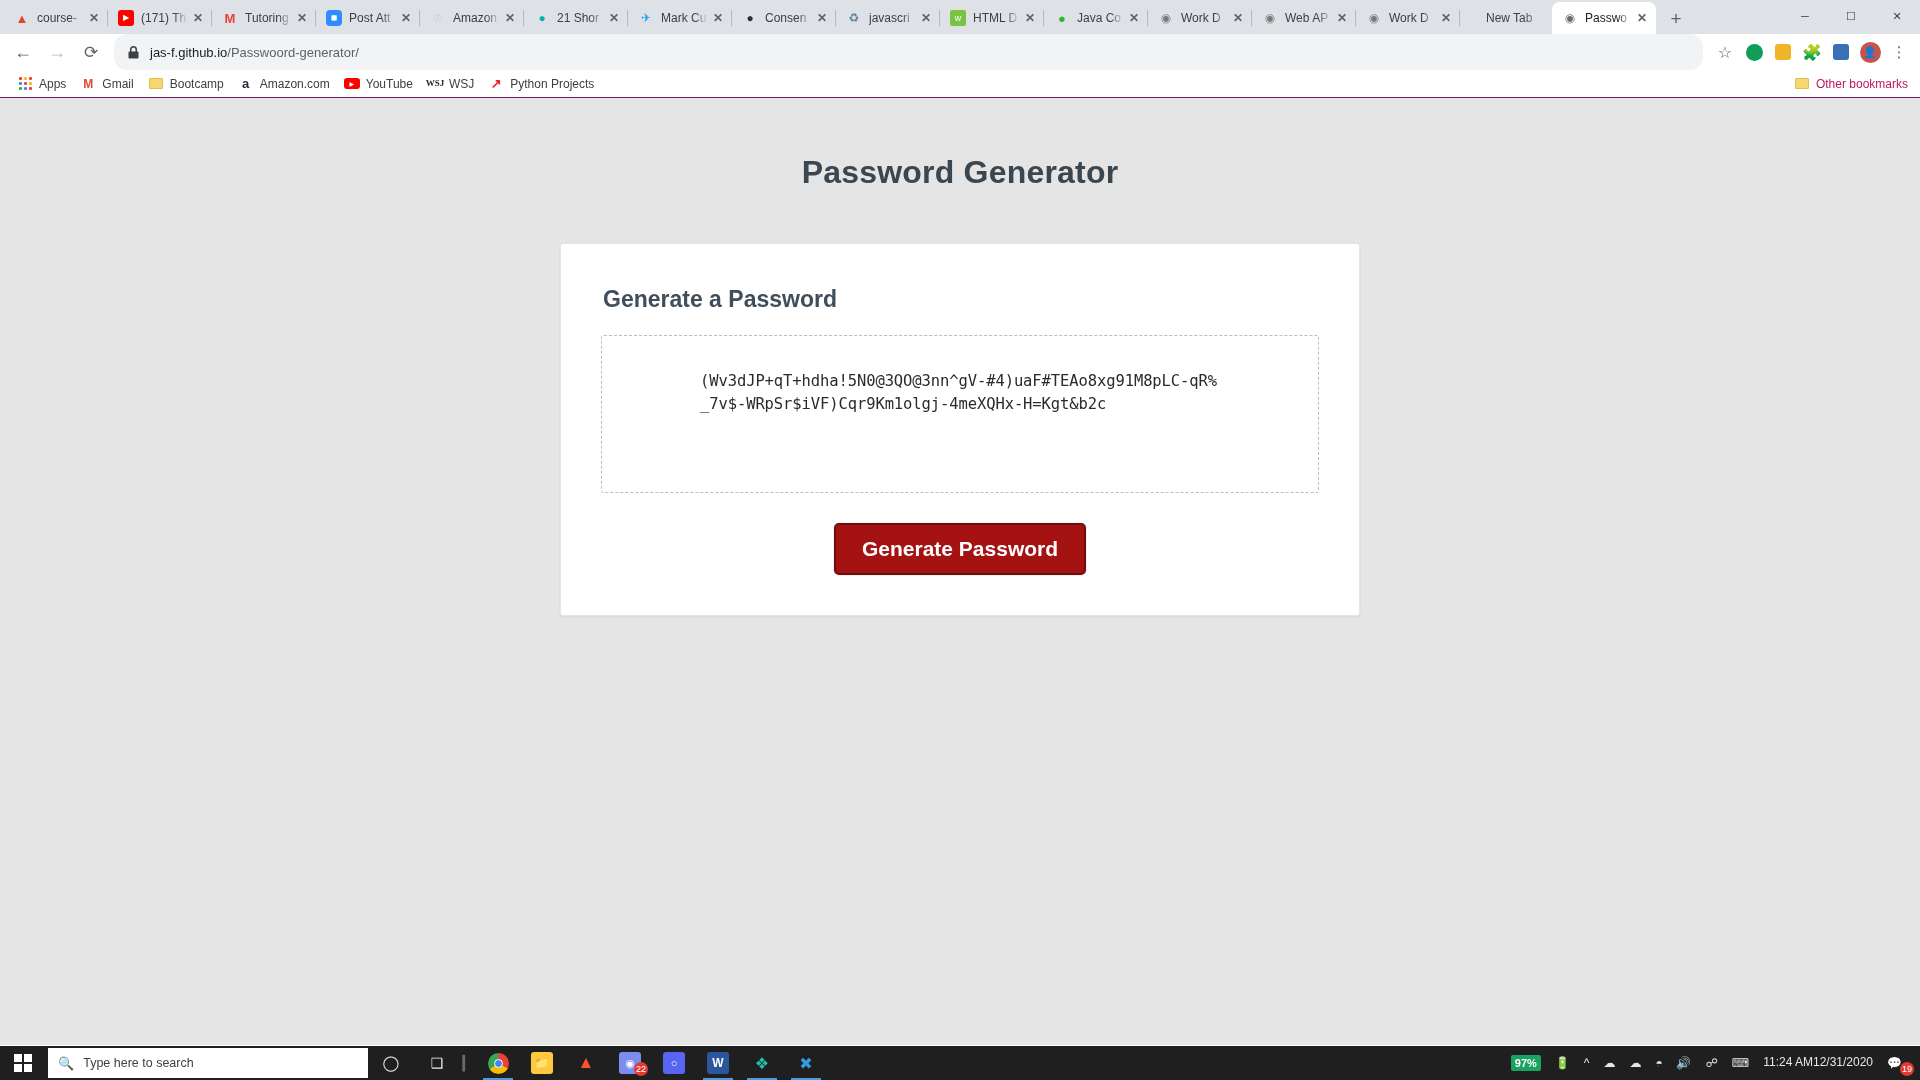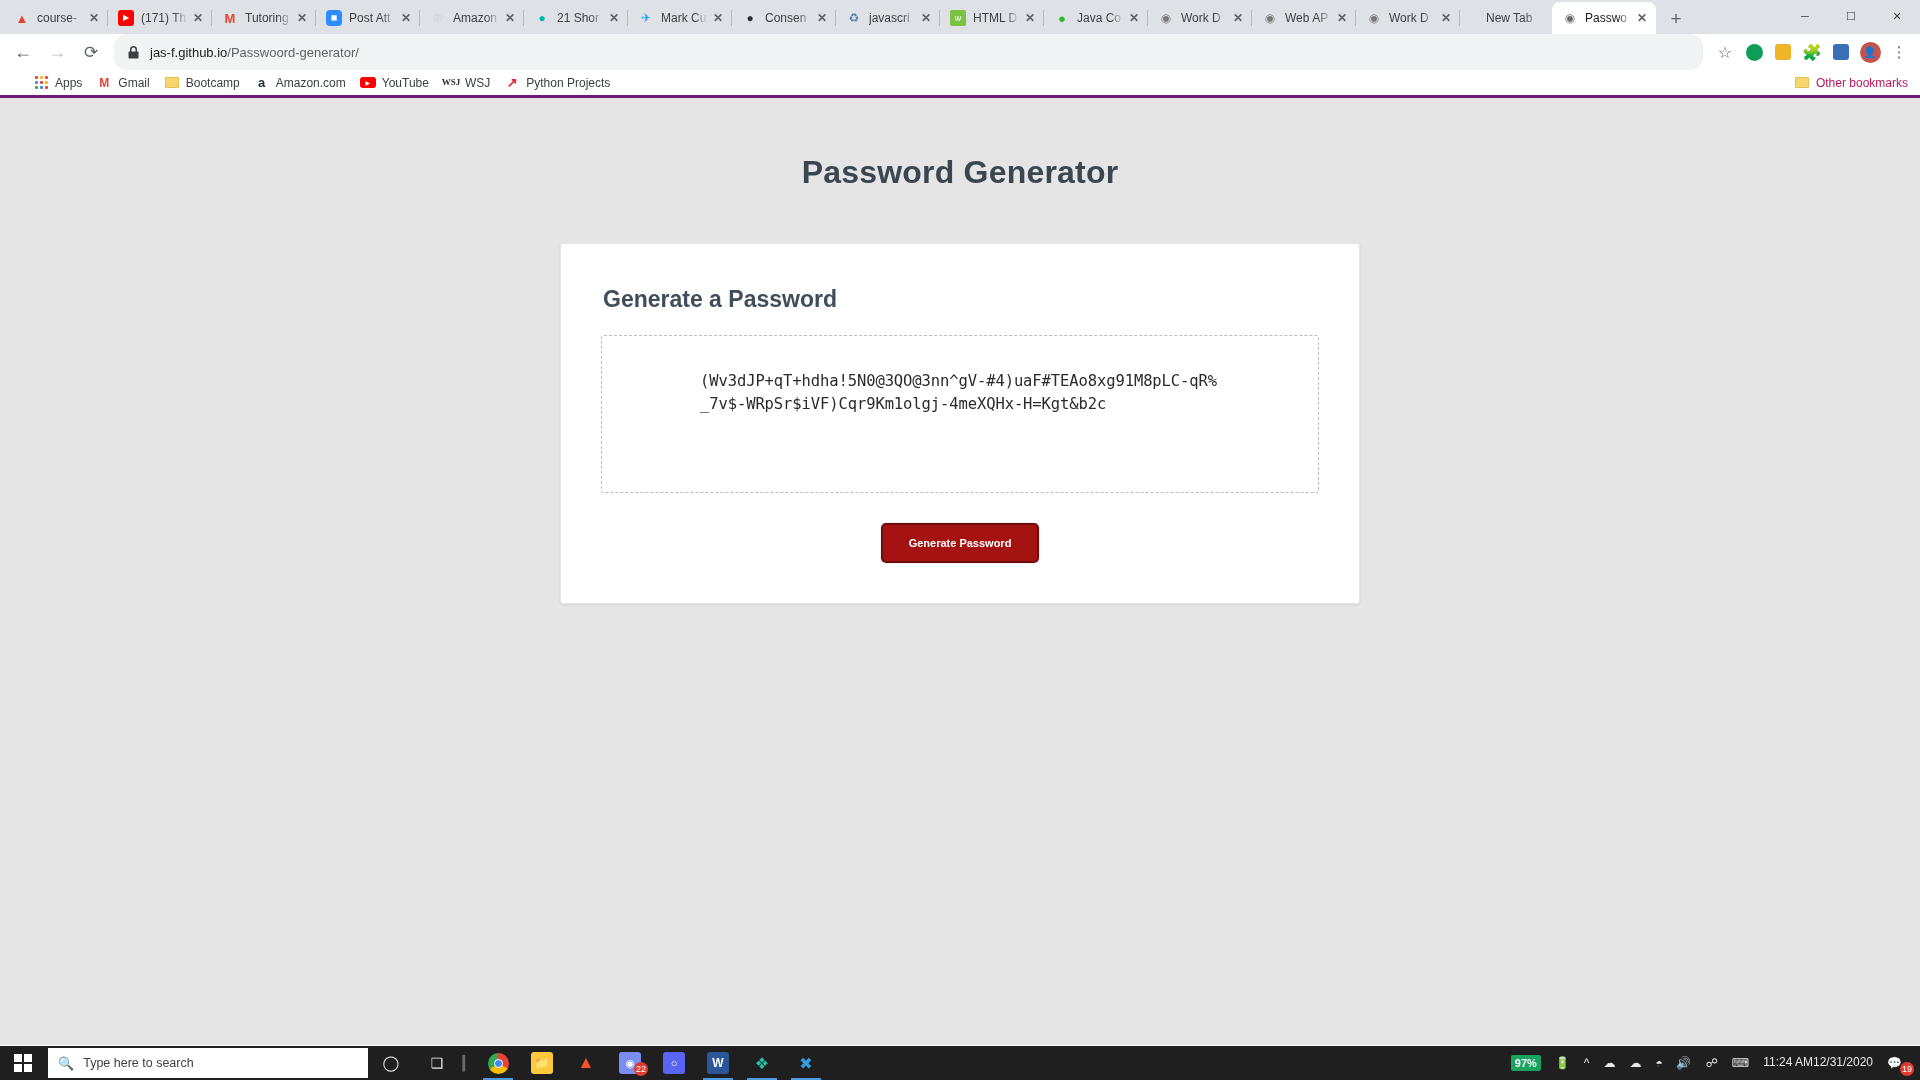--- a/index.html
+++ b/index.html
@@ -143,22 +143,22 @@
     display: flex; align-items: center; justify-content: center;
     color: #fff; font-size: 11px;
   }
 
   
   .bookmarks {
     height: 28px;
     background: #ffffff;
     display: flex;
     align-items: center;
-    padding: 0 26px;
-    border-bottom: 3px solid #701a75;
+    padding: 0 10px;
+    border-bottom: 1px solid #701a75;
     position: relative;
   }
   .bm {
     display: flex;
     align-items: center;
     height: 22px;
     padding: 0 7px;
     font-size: 12px;
     color: #3c4043;
     white-space: nowrap;
@@ -240,21 +240,21 @@
     width: 520px;
     margin: 16px auto;
     text-align: left;
     letter-spacing: -0.1px;
   }
   .btn-wrap { text-align: center; margin-top: 30px; }
   .gen-btn {
     display: inline-block;
     background: #a51212;
     color: #ffffff;
-    font-size: 11px;
+    font-size: 21px;
     font-weight: bold;
     padding: 12px 26px;
     border: 2px solid #6d0d0d;
     border-radius: 5px;
     box-shadow: 0 0 0 1px rgba(0,0,0,.06);
     cursor: pointer;
   }
 
   
   .taskbar {

